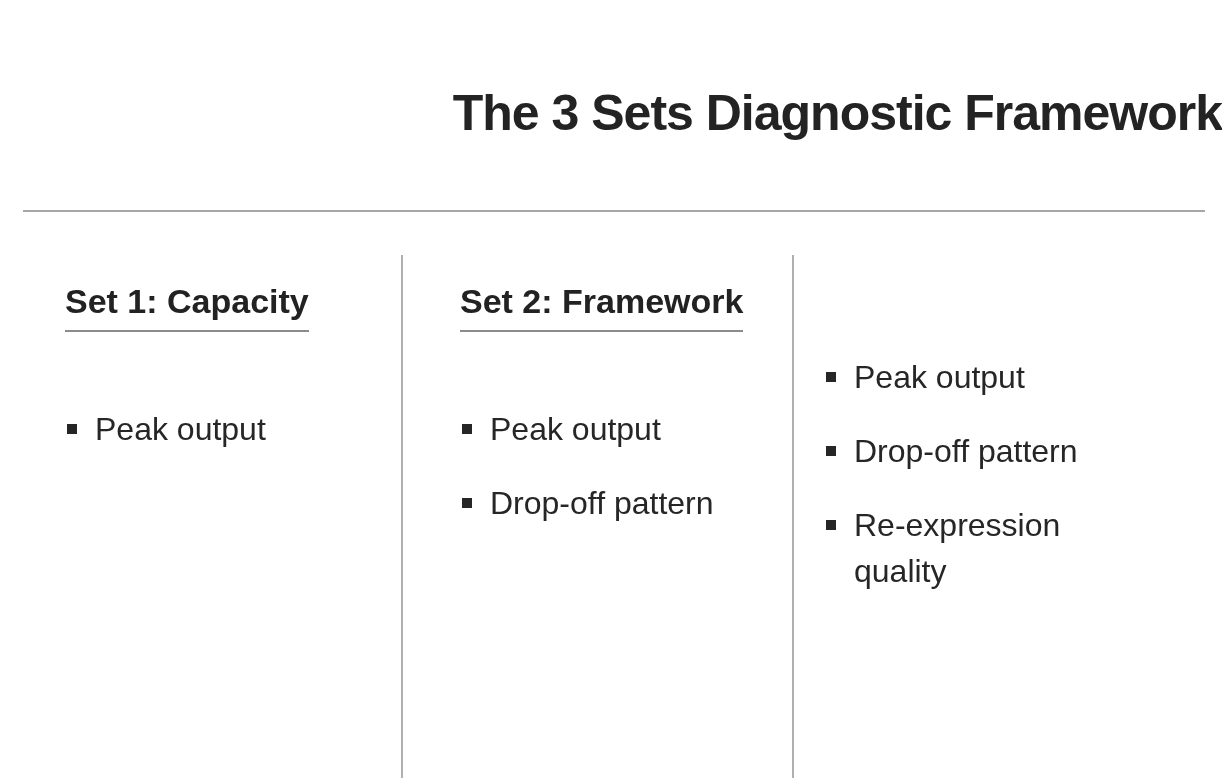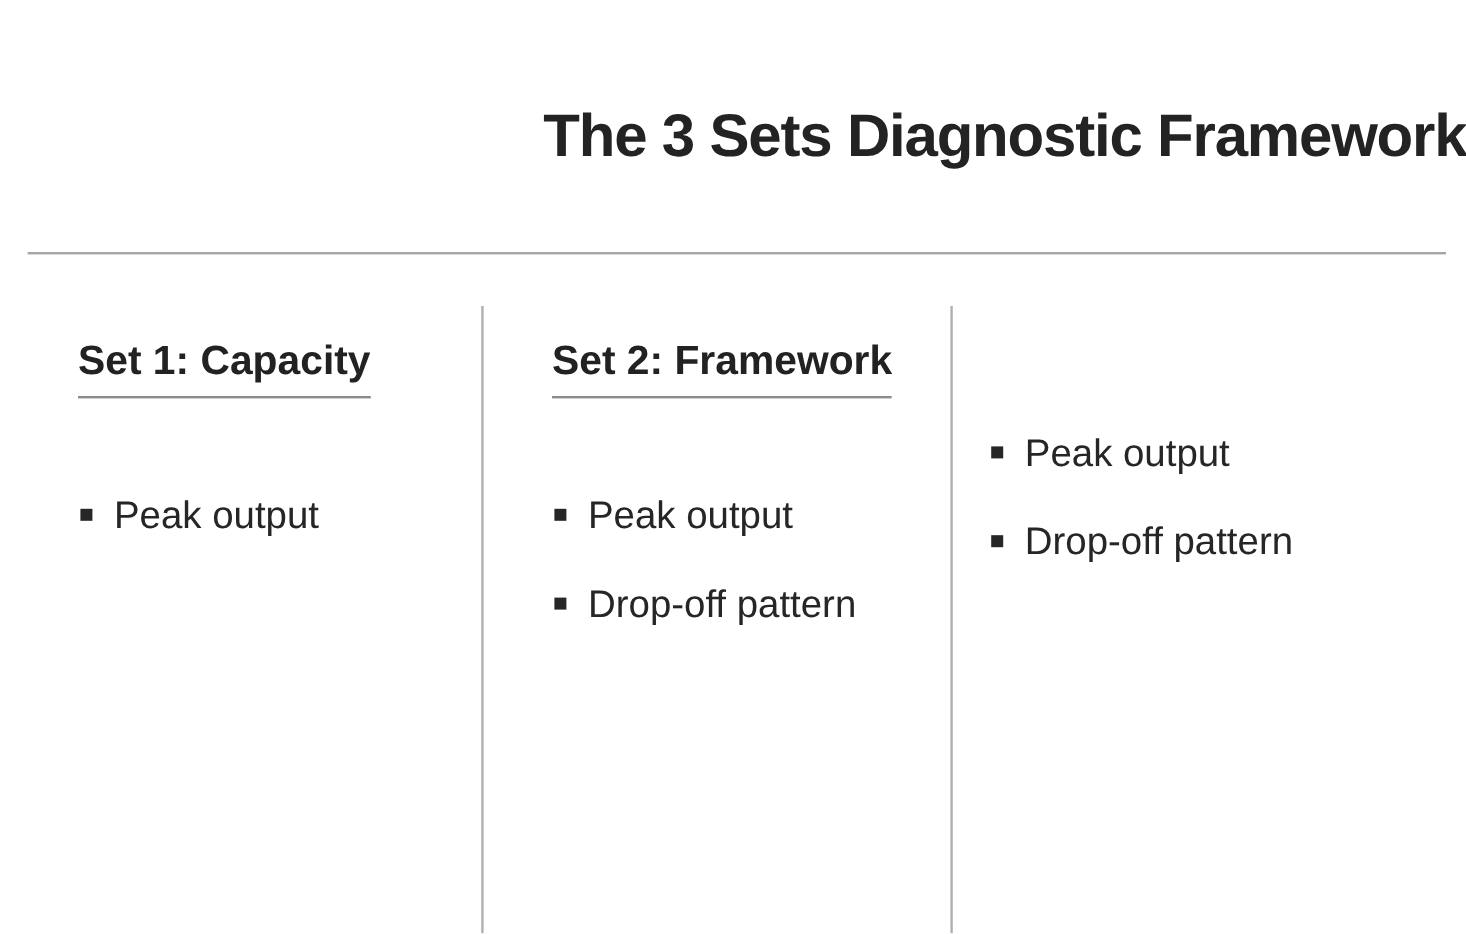--- a/index.html
+++ b/index.html
@@ -127,16 +127,20 @@
   <section class="col col-3">
     <ul class="items">
       <li>
         <span class="bullet"></span>
         <span>Peak output</span>
       </li>
       <li>
         <span class="bullet"></span>
         <span>Drop-off pattern</span>
       </li>
+      <li>
+        <span class="bullet"></span>
+        <span>Re-expression quality</span>
+      </li>
     </ul>
   </section>
 
 </div>
 
 </body></html>

